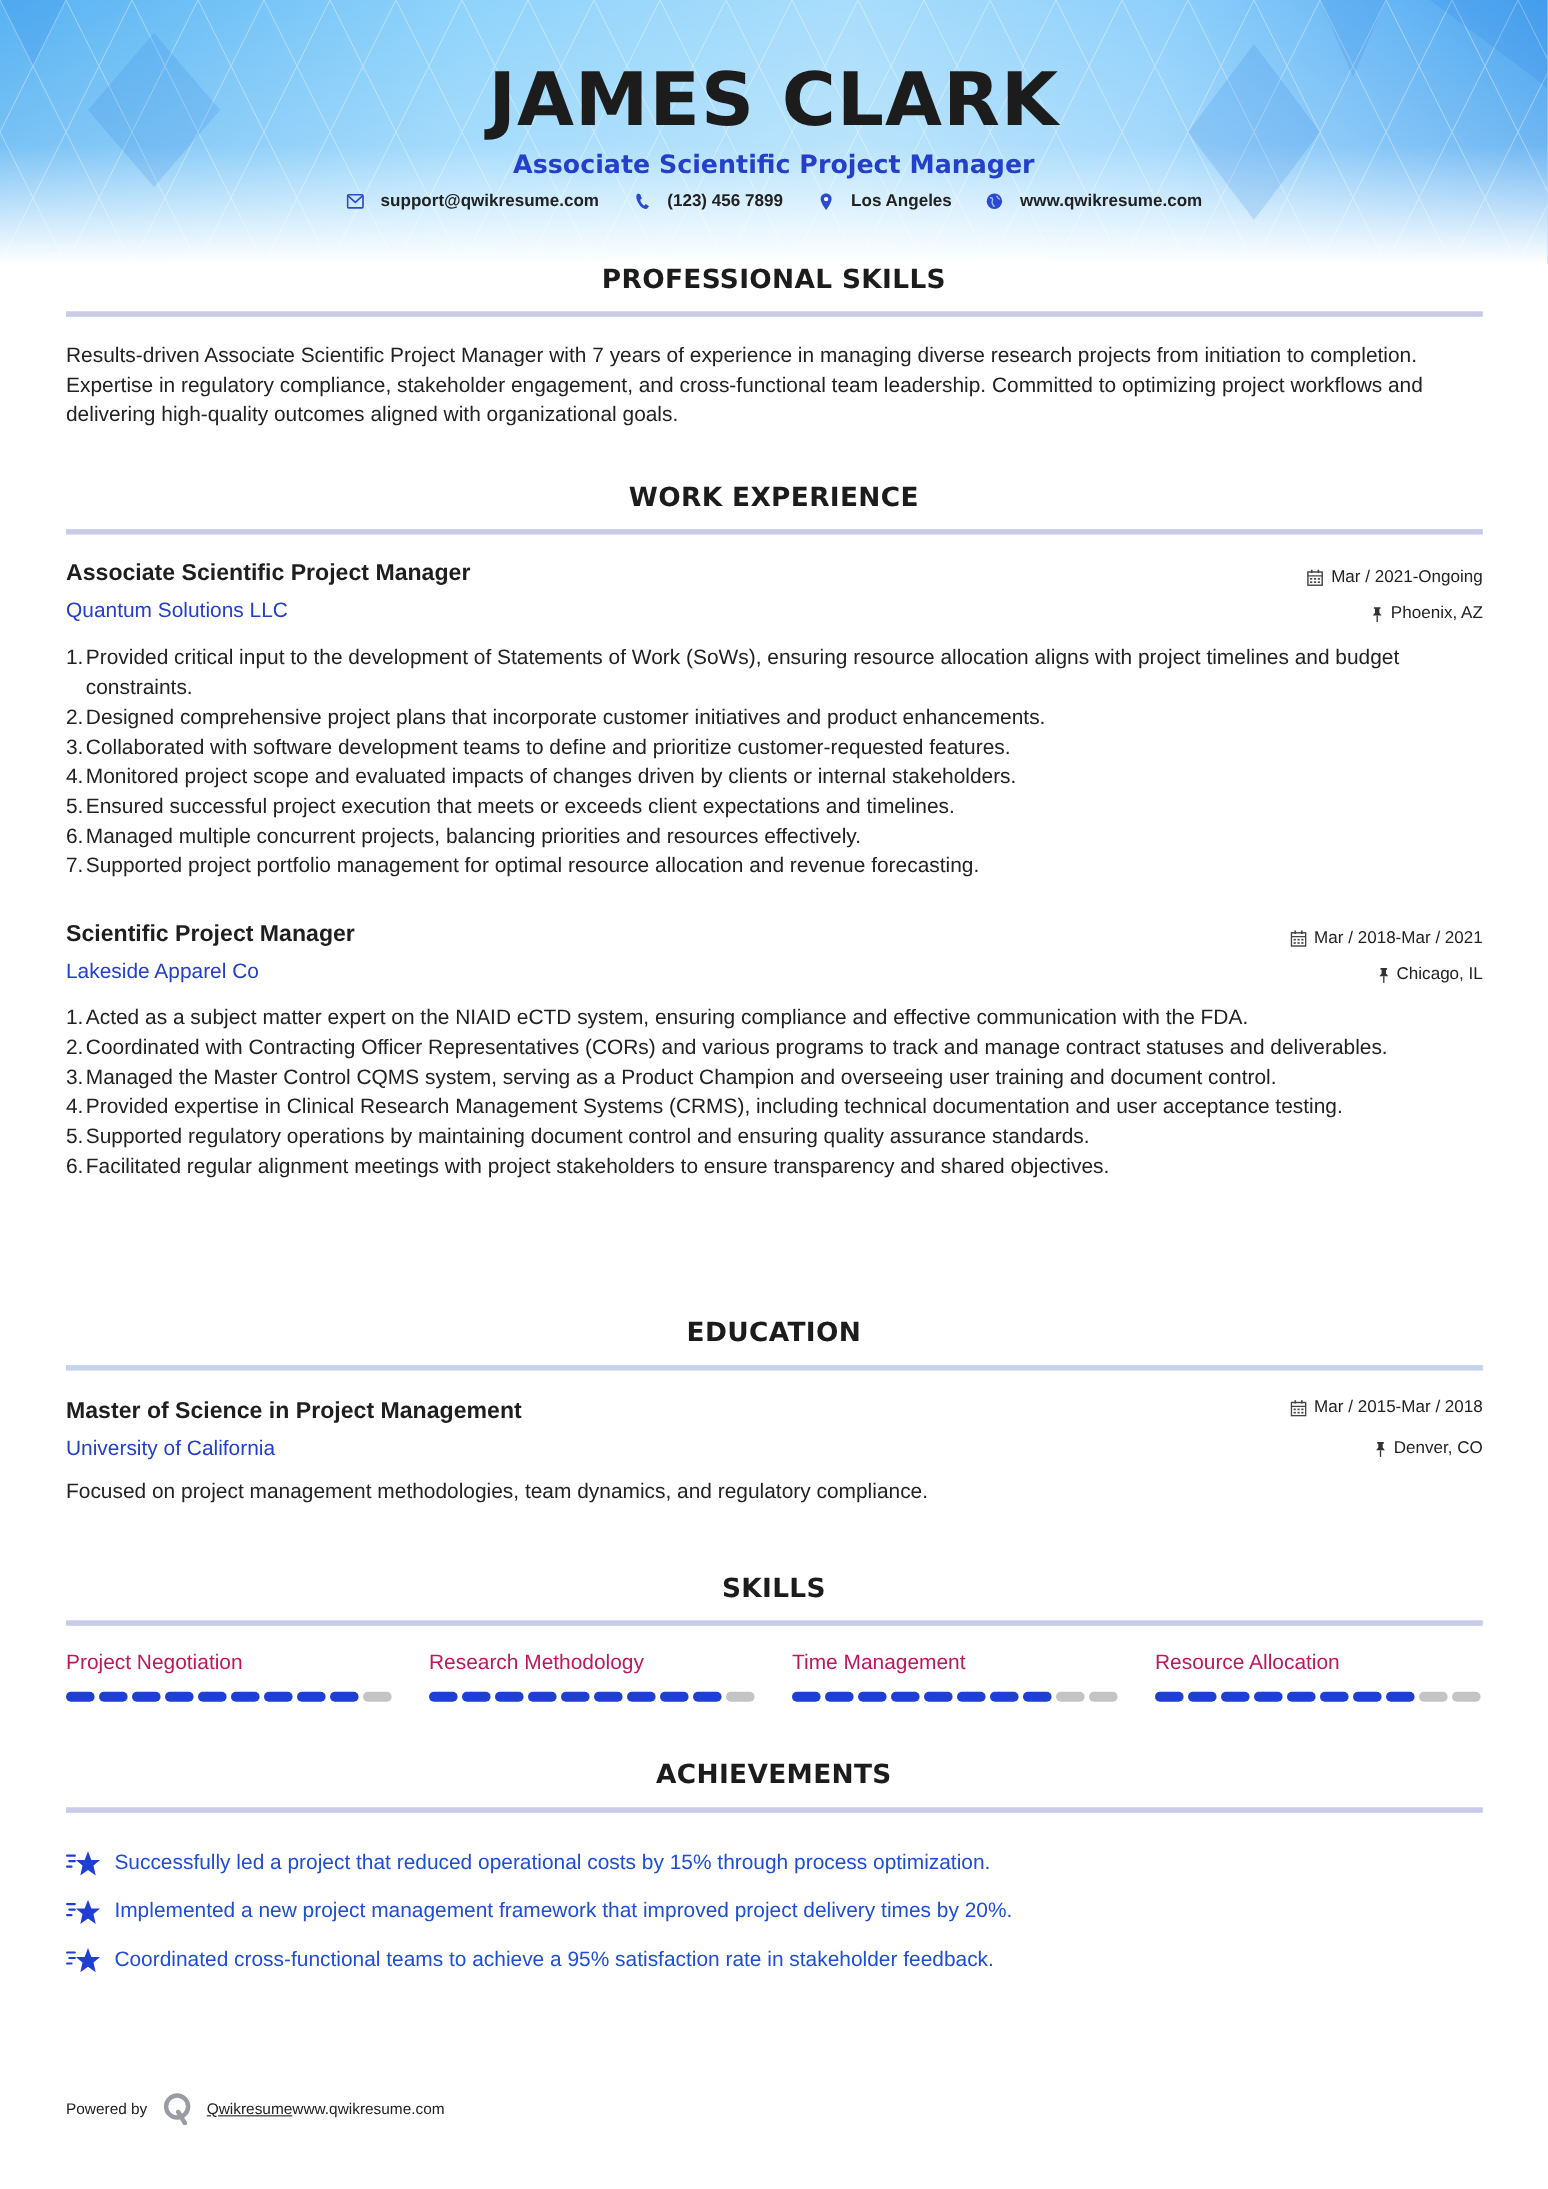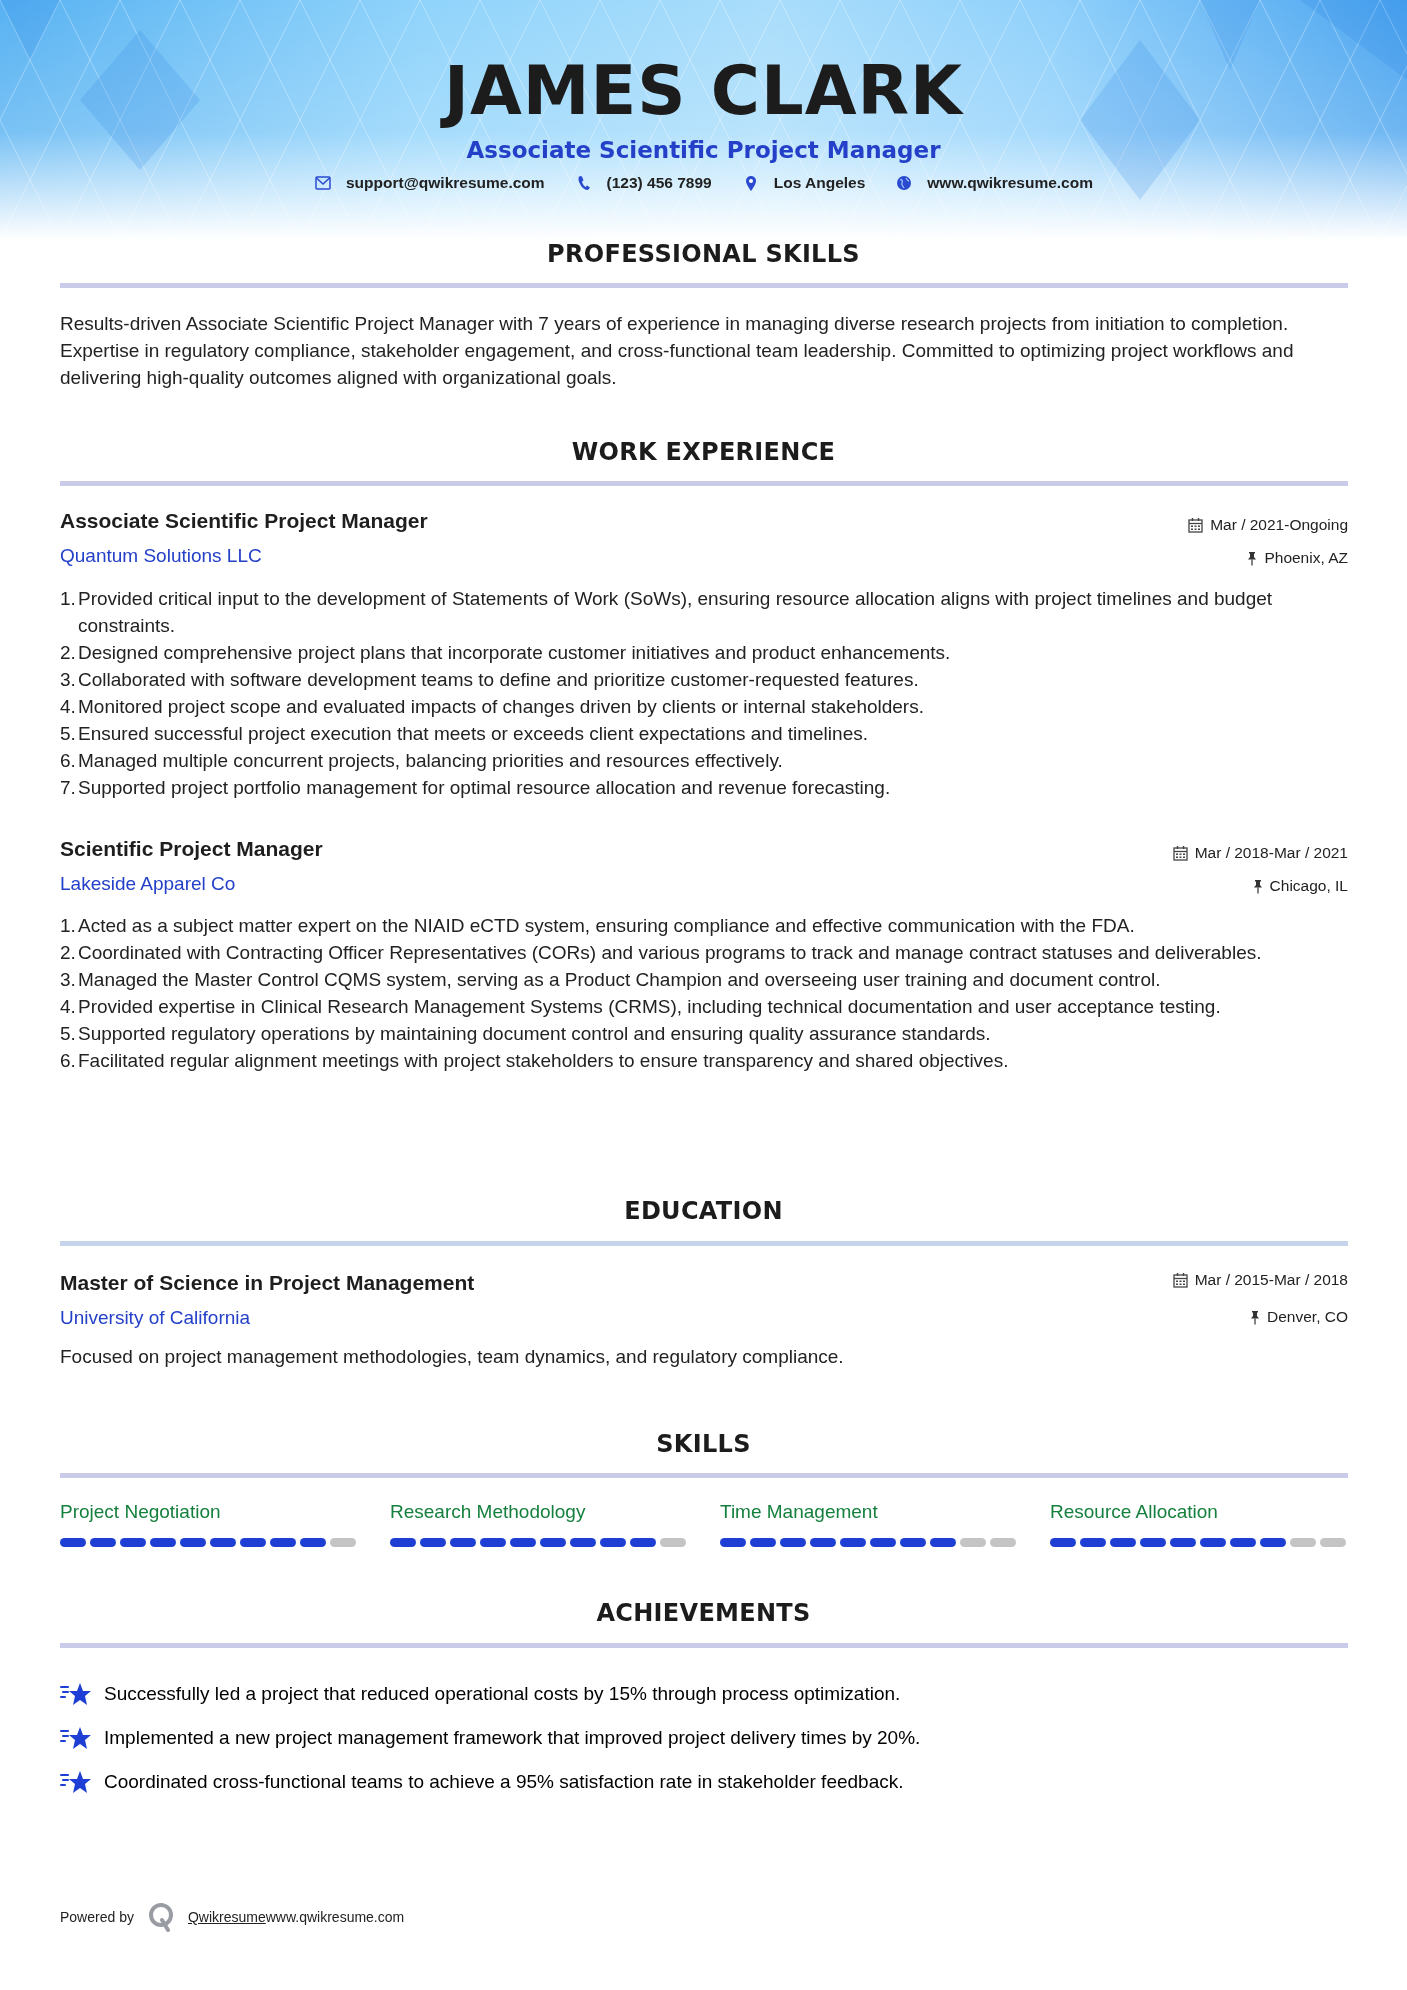--- a/index.html
+++ b/index.html
@@ -33,27 +33,27 @@
   .entry-meta { position: absolute; right: 59px; font-size: 15.5px; color: #222; display: flex; align-items: center; }
   .entry-meta .ic { margin-right: 7px; display: inline-flex; }
 
   ol.bullets { position: absolute; left: 60px; width: 1295px; list-style: none; font-size: 19px; line-height: 27px; color: #222; }
   ol.bullets li { display: flex; }
   ol.bullets li .num { flex: 0 0 18px; text-align: left; }
   ol.bullets li .txt { flex: 1; }
 
   .skills { position: absolute; left: 60px; top: 1500px; width: 1290px; display: flex; justify-content: space-between; }
   .skill { width: 300px; }
-  .skill-name { font-size: 19px; color: #15803d; line-height: 24px; }
+  .skill-name { font-size: 19px; color: #be185d; line-height: 24px; }
   .bar { margin-top: 14px; display: flex; gap: 4px; }
   .seg { width: 26px; height: 9px; border-radius: 5px; background: #1f3fd4; }
   .seg.off { background: #c4c4c4; }
 
   .ach-list { position: absolute; left: 60px; top: 1672px; width: 1290px; }
-  .ach { display: flex; align-items: center; height: 44px; font-size: 19px; color: #000000; }
+  .ach { display: flex; align-items: center; height: 44px; font-size: 19px; color: #1d4ed8; }
   .ach .ic { width: 32px; height: 28px; margin-right: 12px; display: inline-flex; align-items: center; }
 
   .footer { position: absolute; left: 60px; top: 1902px; width: 1290px; display: flex; justify-content: flex-start; align-items: center; font-size: 14px; color: #222; }
   .powered { display: flex; align-items: center; }
   .powered .logo { margin: 0 14px 0 14px; display: inline-flex; }
   .powered a { color: #222; text-decoration: underline; }
 </style>
 </head>
 <body>
 

